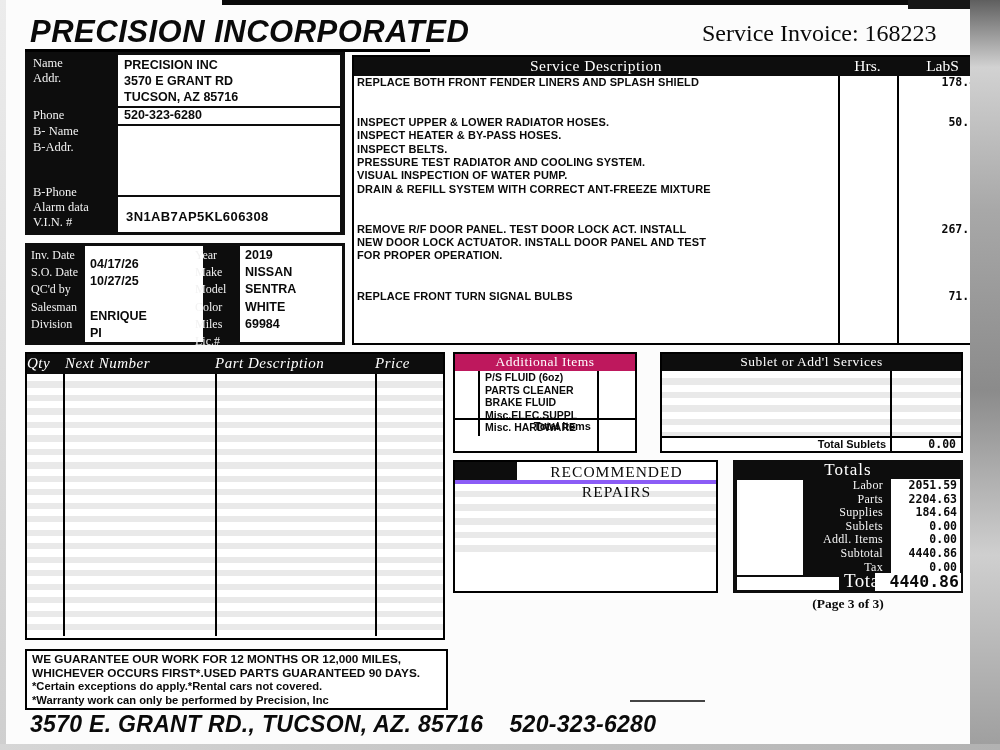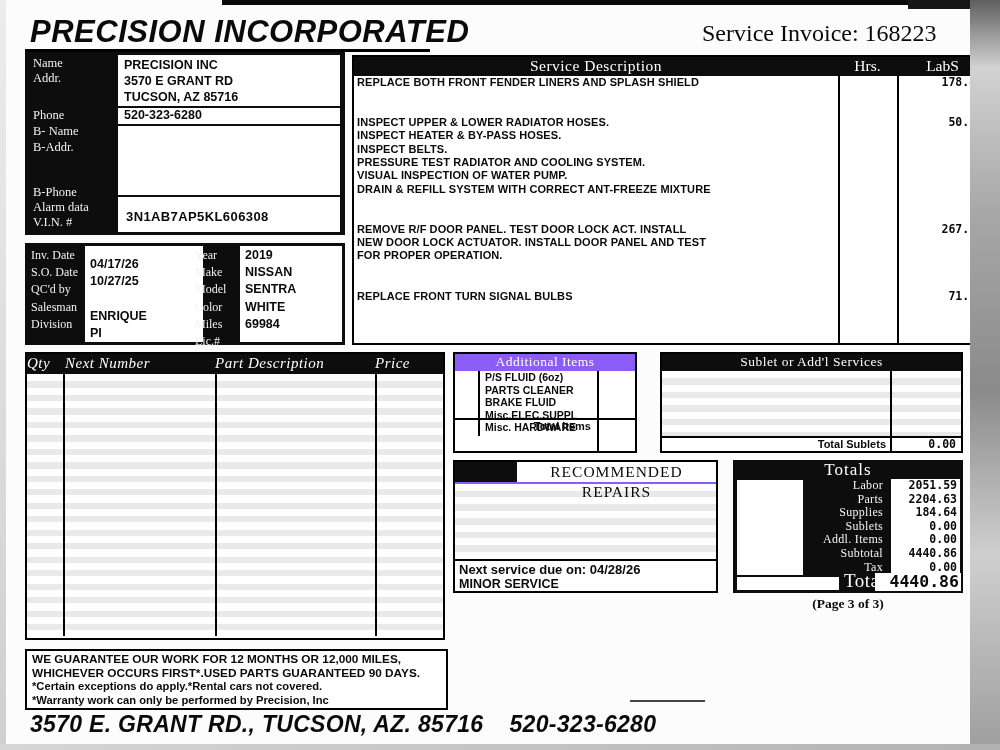--- a/index.html
+++ b/index.html
@@ -67,41 +67,41 @@
   .parts{position:absolute;left:25px;top:352px;width:420px;height:288px;border:2px solid #000;background:#fff;box-sizing:border-box;}
   .parts-header{height:20px;background:#0d0d0d;color:#fff;display:flex;font-family:"Liberation Serif",serif;font-size:15px;line-height:19px;}
   .pcell{text-align:left;letter-spacing:.5px;font-style:italic;}
   .p0{width:38px}.p1{width:150px}.p2{width:160px}.p3{flex:1}
   .parts-body{position:relative;height:262px;}
   .parts-body .v{position:absolute;top:0;bottom:0;width:2px;background:#000;}
   .pv1{left:36px}.pv2{left:188px}.pv3{left:348px}
 
   
   .addbox{position:absolute;left:453px;top:352px;width:184px;height:101px;border:2px solid #000;background:#fff;box-sizing:border-box;}
-  .add-header{height:17px;background:#8b5cf6;color:#fff;text-align:center;font-family:"Liberation Serif",serif;font-size:13.5px;line-height:16px;letter-spacing:.5px;}
+  .add-header{height:17px;background:#be185d;color:#fff;text-align:center;font-family:"Liberation Serif",serif;font-size:13.5px;line-height:16px;letter-spacing:.5px;}
   .add-content{position:relative;height:80px;}
   .addv1{position:absolute;left:23px;top:0;bottom:15px;width:2px;background:#000;}
   .addv2{position:absolute;left:142px;top:0;bottom:0;width:2px;background:#000;}
   .addrow{height:12.6px;line-height:12.6px;font-weight:bold;font-size:10.5px;padding-left:30px;white-space:nowrap;}
   .add-total{position:absolute;left:0;right:0;bottom:0;height:33px;border-top:2px solid #000;box-sizing:border-box;
     font-weight:bold;font-size:11px;line-height:13px;text-align:right;padding-right:44px;}
 
   
   .subbox{position:absolute;left:660px;top:352px;width:303px;height:101px;border:2px solid #000;background:#fff;box-sizing:border-box;}
   .sub-header{height:17px;background:#0d0d0d;color:#fff;text-align:center;font-family:"Liberation Serif",serif;font-size:13.5px;line-height:16px;letter-spacing:.5px;}
   .sub-content{position:relative;height:80px;}
   .subv{position:absolute;left:228px;top:0;bottom:0;width:2px;background:#000;}
   .sub-body{position:absolute;left:0;right:0;top:0;bottom:15px;}
   .sub-total{position:absolute;left:0;right:0;bottom:0;height:15px;border-top:2px solid #000;box-sizing:border-box;display:flex;font-weight:bold;gap:32px;}
   .sub-total-label{width:224px;text-align:right;padding-right:8px;font-size:11px;line-height:13px;}
   .sub-total-value{flex:1;text-align:right;padding-right:5px;font-family:"DejaVu Sans Mono",monospace;font-size:11.5px;line-height:13px;}
 
   
   .recbox{position:absolute;left:453px;top:460px;width:265px;height:133px;border:2px solid #000;background:#fff;box-sizing:border-box;}
-  .rec-header{height:22px;display:flex;border-bottom:2px solid #8b5cf6;box-sizing:border-box;}
+  .rec-header{height:22px;display:flex;border-bottom:4px solid #8b5cf6;box-sizing:border-box;}
   .rec-header-black{width:62px;background:#0d0d0d;}
   .rec-header-title{flex:1;text-align:center;font-family:"Liberation Serif",serif;font-size:15.5px;line-height:20px;letter-spacing:1px;}
   .rec-body{height:75px;}
   .rec-foot{border-top:2px solid #000;}
   .rec-next{font-weight:bold;font-size:13px;line-height:15px;padding:1px 0 0 4px;}
   .rec-note{font-weight:bold;font-size:12.5px;line-height:14px;padding-left:4px;}
 
   
   .totbox{position:absolute;left:733px;top:460px;width:230px;height:133px;background:#0d0d0d;}
   .tot-title{text-align:center;color:#fff;font-family:"Liberation Serif",serif;font-size:17px;line-height:19px;letter-spacing:1px;}
@@ -341,24 +341,20 @@
       </div>
     </div>
   </div>
 
   <div class="recbox">
     <div class="rec-header">
       <div class="rec-header-black"></div>
       <div class="rec-header-title">RECOMMENDED REPAIRS</div>
     </div>
     <div class="rec-body stripes"></div>
-    <div class="rec-foot">
-      <div class="rec-next">Next service due on: 04/28/26</div>
-      <div class="rec-note speckle">MINOR SERVICE</div>
-    </div>
   </div>
 
   <div class="totbox">
     <div class="tot-title">Totals</div>
     <div class="tot-leftbox stripes"></div>
     <div class="tot-labels">
         <div class="trow tlabel">Labor</div>
         <div class="trow tlabel">Parts</div>
         <div class="trow tlabel">Supplies</div>
         <div class="trow tlabel">Sublets</div>

